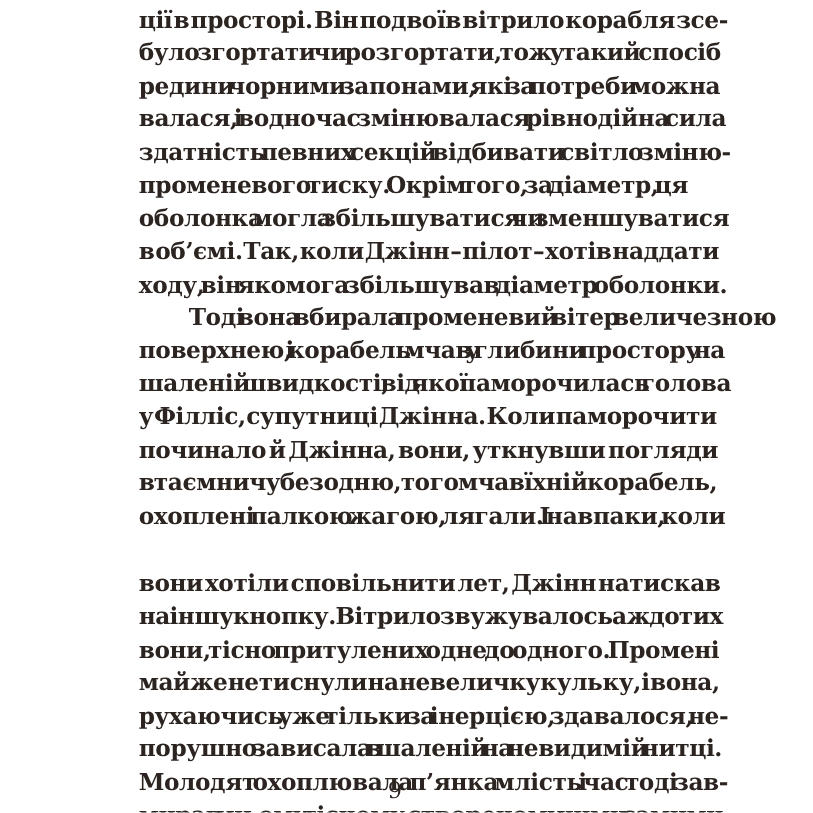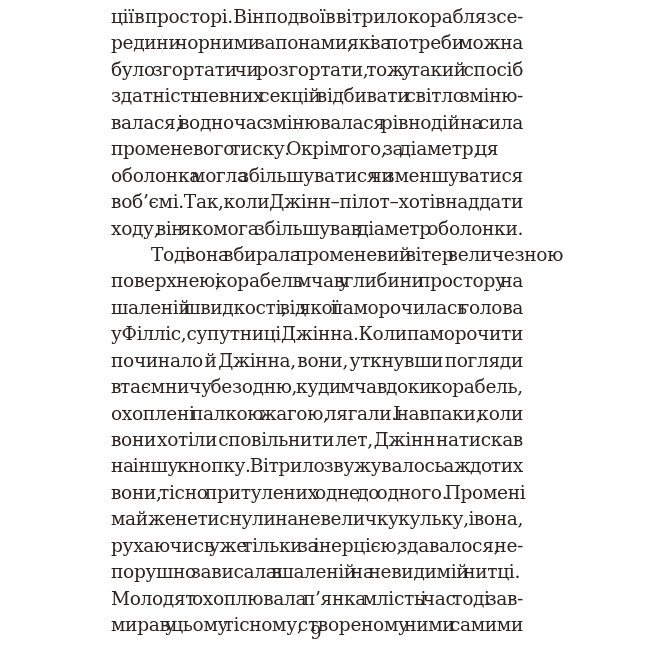--- a/index.html
+++ b/index.html
@@ -31,54 +31,55 @@
       color: #2b2420;
     }
     .line {
       display: block;
       height: 26.45px;
       line-height: 26.45px;
       white-space: nowrap;
       text-align: justify;
       text-align-last: justify;
       letter-spacing: -0.35px;
+      font-weight: bold;
     }
     .page-number {
       position: absolute;
       left: 0;
       width: 632px;
       top: 622px;
       text-align: center;
       font-family: "DejaVu Serif", "Liberation Serif", serif;
       font-size: 18px;
       color: #2b2420;
     }
   </style>
 </head>
 <body>
 
 <div class="page">
   <div class="text-block">
     <span class="line" style="text-align: left; text-align-last: auto;"><span style="white-space: nowrap; word-spacing: -5.07812px;">ції в просторі. Він подвоїв вітрило корабля зсе-</span></span>
+    <span class="line" style="text-align: left; text-align-last: auto;"><span style="white-space: nowrap; word-spacing: -7.8125px;">було згортати чи розгортати, тож у такий спосіб</span></span>
     <span class="line" style="text-align: left; text-align-last: auto;"><span style="white-space: nowrap; word-spacing: -10.7448px;">редини чорними запонами, які за потреби можна</span></span>
-    <span class="line" style="text-align: left; text-align-last: auto;"><span style="white-space: nowrap; word-spacing: -7.8125px;">було згортати чи розгортати, тож у такий спосіб</span></span>
+    <span class="line" style="text-align: left; text-align-last: auto;"><span style="white-space: nowrap; word-spacing: -9.4px;">валася, і водночас змінювалася рівнодійна сила</span></span>
     <span class="line" style="text-align: left; text-align-last: auto;"><span style="white-space: nowrap; word-spacing: -9.38438px;">здатність певних секцій відбивати світло зміню-</span></span>
-    <span class="line" style="text-align: left; text-align-last: auto;"><span style="white-space: nowrap; word-spacing: -9.4px;">валася, і водночас змінювалася рівнодійна сила</span></span>
     <span class="line" style="text-align: left; text-align-last: auto;"><span style="white-space: nowrap; word-spacing: -9.27604px;">променевого тиску. Окрім того, за діаметр, ця</span></span>
     <span class="line" style="text-align: left; text-align-last: auto;"><span style="white-space: nowrap; word-spacing: -14.3359px;">оболонка могла збільшуватися чи зменшуватися</span></span>
     <span class="line" style="text-align: left; text-align-last: auto;"><span style="white-space: nowrap; word-spacing: -5.47743px; margin-top: 28px;">в об’ємі. Так, коли Джінн – пілот – хотів наддати</span></span>
     <span class="line" style="text-align: left; text-align-last: auto;"><span style="white-space: nowrap; word-spacing: -9.15625px;">ходу, він якомога збільшував діаметр оболонки.</span></span>
     <span class="line" style="text-align: left; text-align-last: auto; margin-left: 40px;"><span style="white-space: nowrap; word-spacing: -11.1969px;">Тоді вона вбирала променевий вітер величезною</span></span>
     <span class="line" style="text-align: left; text-align-last: auto;"><span style="white-space: nowrap; word-spacing: -10.9554px;">поверхнею, і корабель мчав у глибини простору на</span></span>
     <span class="line" style="text-align: left; text-align-last: auto;"><span style="white-space: nowrap; word-spacing: -12.8406px;">шаленій швидкості, від якої паморочилась голова</span></span>
     <span class="line" style="text-align: left; text-align-last: auto;"><span style="white-space: nowrap; word-spacing: -5.54375px; margin-top: 48px;">у Філліс, супутниці Джінна. Коли паморочити</span></span>
     <span class="line" style="text-align: left; text-align-last: auto;"><span style="white-space: nowrap; word-spacing: -3.94062px;">починало й Джінна, вони, уткнувши погляди</span></span>
-    <span class="line" style="text-align: left; text-align-last: auto;"><span style="white-space: nowrap; word-spacing: -6.60938px;">в таємничу безодню, куди мчав доки корабель,</span></span>
+    <span class="line" style="text-align: left; text-align-last: auto;"><span style="white-space: nowrap; word-spacing: -6.60938px;">в таємничу безодню, того мчав їхній корабель,</span></span>
     <span class="line" style="text-align: left; text-align-last: auto;"><span style="white-space: nowrap; word-spacing: -9.2526px;">охоплені палкою жагою, лягали. І навпаки, коли</span></span>
-    <span class="line" style="text-align: center; text-align-last: auto;"><span style="white-space: nowrap; word-spacing: -4.52187px;">вони хотіли сповільнити лет, Джінн натискав</span></span>
+    <span class="line" style="text-align: center; text-align-last: auto; margin-top: 28px;"><span style="white-space: nowrap; word-spacing: -4.52187px;">вони хотіли сповільнити лет, Джінн натискав</span></span>
     <span class="line" style="text-align: left; text-align-last: auto;"><span style="white-space: nowrap; word-spacing: -6.52009px;">на іншу кнопку. Вітрило звужувалось аж до тих</span></span>
     <span class="line" style="text-align: left; text-align-last: auto;"><span style="white-space: nowrap; word-spacing: -8.07812px;">вони, тісно притулених одне до одного. Промені</span></span>
     <span class="line" style="text-align: left; text-align-last: auto;"><span style="white-space: nowrap; word-spacing: -5.8683px;">майже не тиснули на невеличку кульку, і вона,</span></span>
     <span class="line" style="text-align: left; text-align-last: auto;"><span style="white-space: nowrap; word-spacing: -10.263px;">рухаючись уже тільки за інерцією, здавалося, не-</span></span>
     <span class="line" style="text-align: left; text-align-last: auto;"><span style="white-space: nowrap; word-spacing: -10.6302px;">порушно зависала в шаленій на невидимій нитці.</span></span>
     <span class="line" style="text-align: left; text-align-last: auto;"><span style="white-space: nowrap; word-spacing: -8.82366px;">Молодят охоплювала п’янка млість і час тоді зав-</span></span>
     <span class="line" style="text-align: left; text-align-last: auto;"><span style="white-space: nowrap; word-spacing: -10.0521px;">мирав у цьому тісному, створеному ними самими</span></span>
 
   </div>
   <div class="page-number">9</div>

